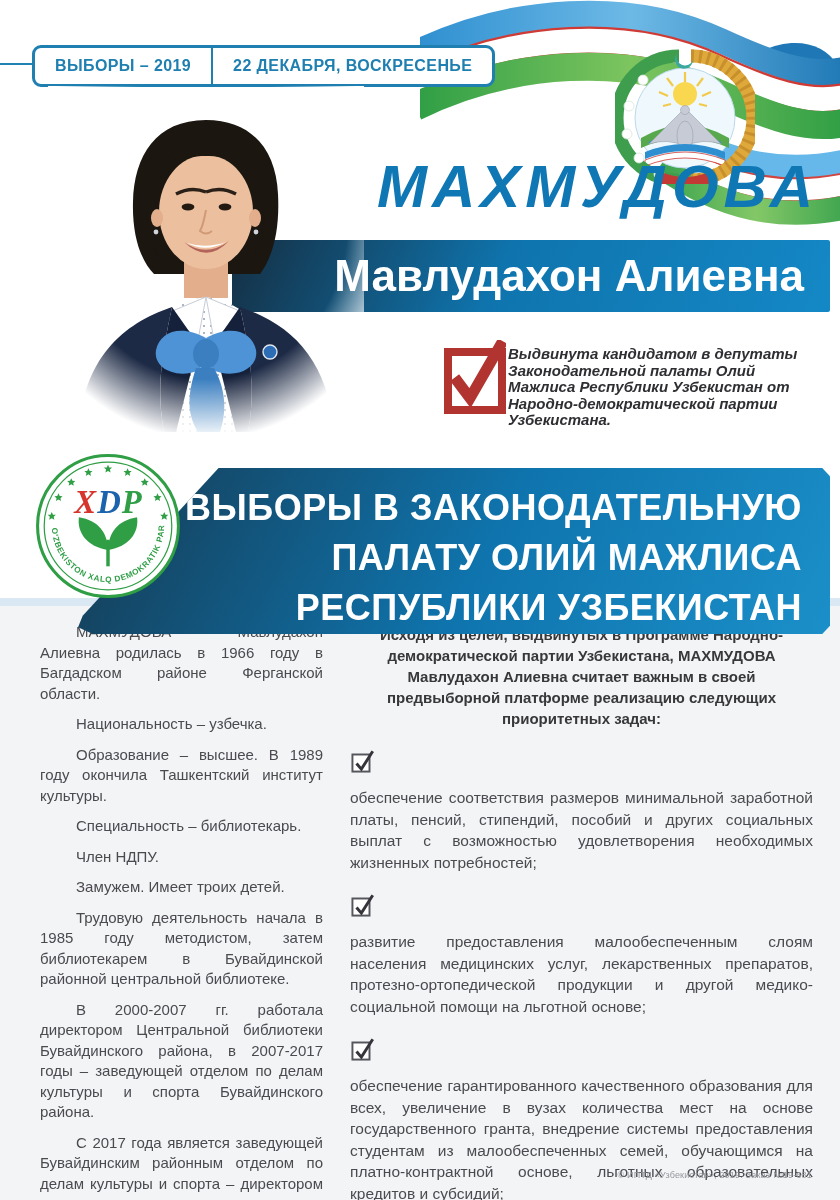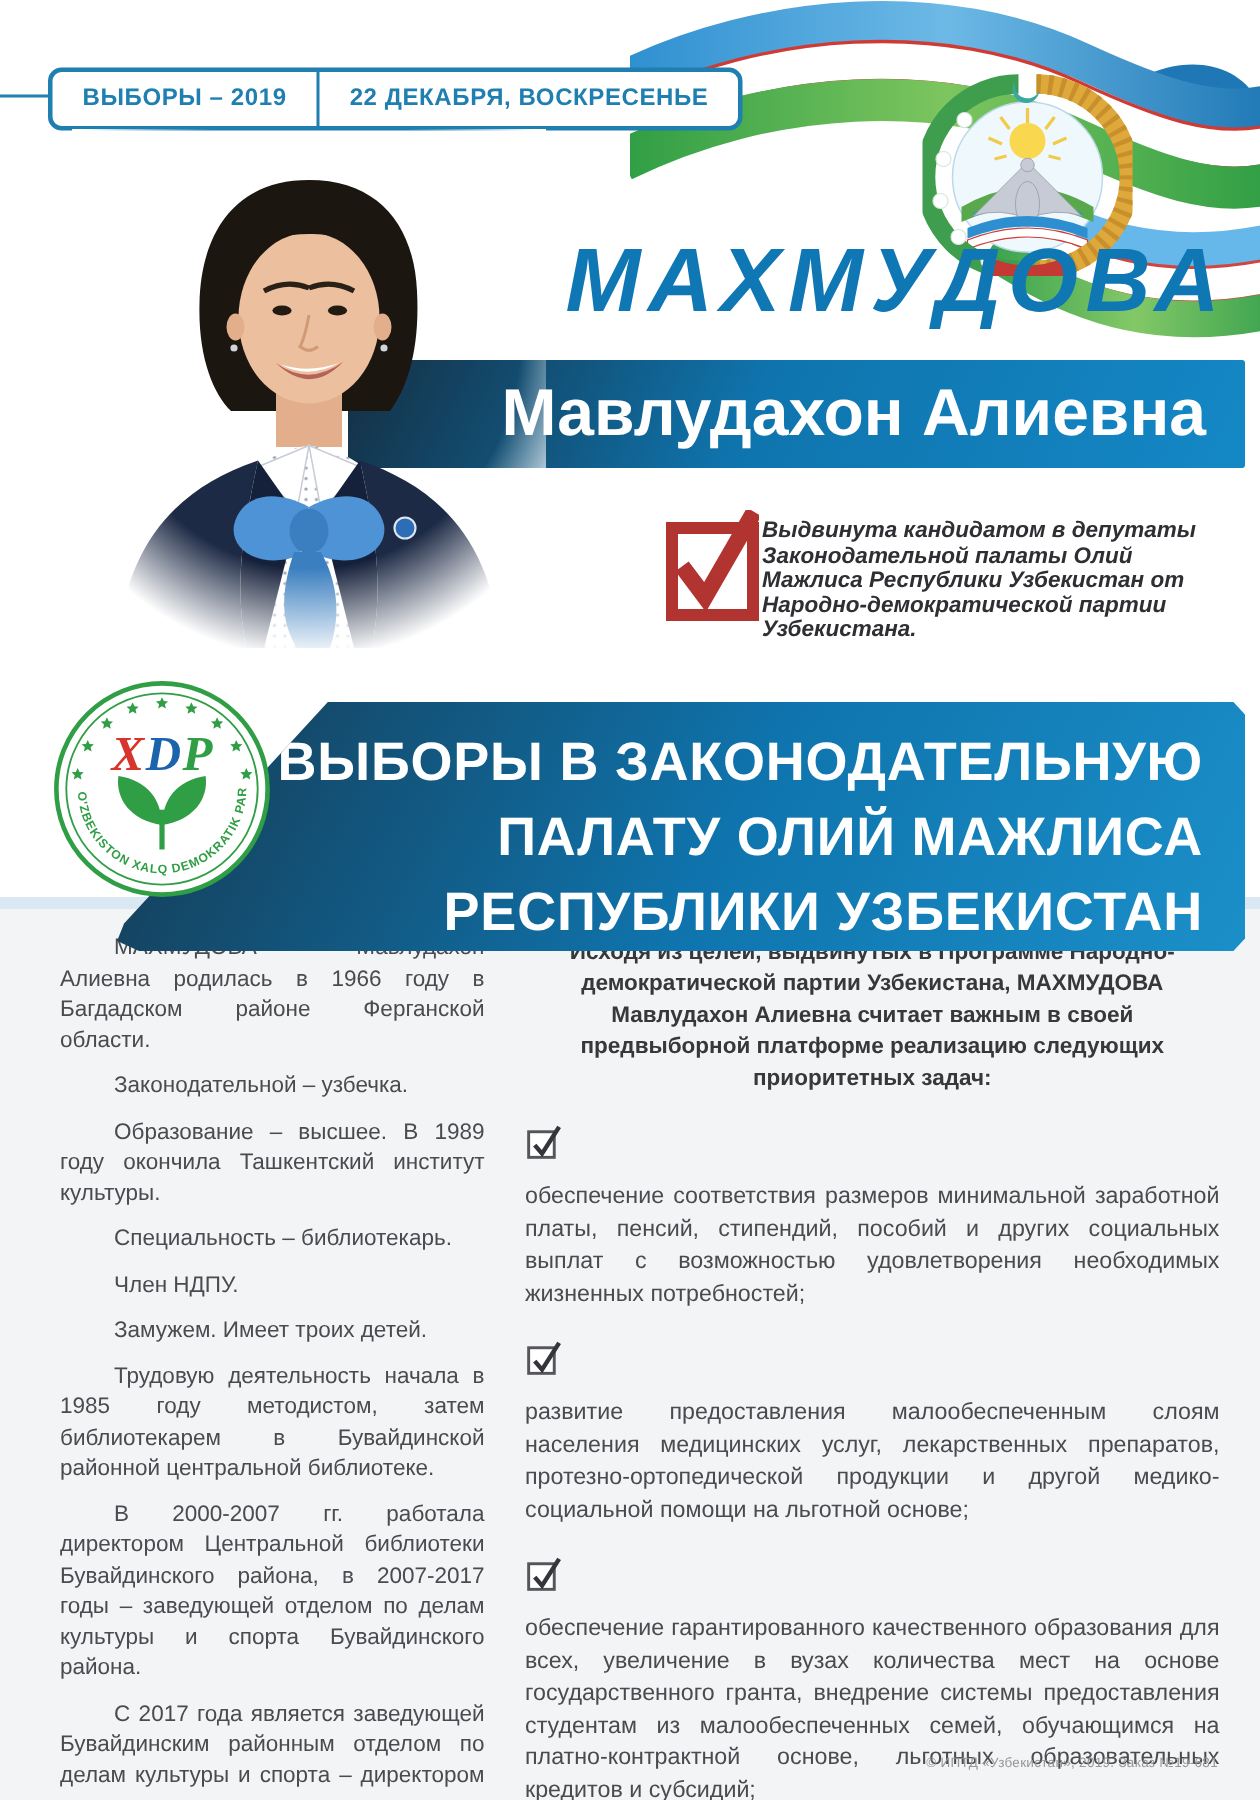--- a/index.html
+++ b/index.html
@@ -287,21 +287,21 @@
   <div class="big-banner">
 
   <div class="banner-line">ВЫБОРЫ В ЗАКОНОДАТЕЛЬНУЮ</div>
       <div class="banner-line">ПАЛАТУ ОЛИЙ МАЖЛИСА</div>
       <div class="banner-line">РЕСПУБЛИКИ УЗБЕКИСТАН</div>
     </div>
 
   <div class="bio-col">
 
   <p>МАХМУДОВА Мавлудахон Алиевна родилась в 1966 году в Багдадском районе Ферганской области.</p>
-      <p>Законодательной – узбечка.</p>
+      <p>Национальность – узбечка.</p>
       <p>Образование – высшее. В 1989 году окончила Ташкентский институт культуры.</p>
       <p>Специальность – библиотекарь.</p>
       <p>Член НДПУ.</p>
       <p>Замужем. Имеет троих детей.</p>
       <p>Трудовую деятельность начала в 1985 году методистом, затем библиотекарем в Бувайдинской районной центральной библиотеке.</p>
       <p>В 2000-2007 гг. работала директором Центральной библиотеки Бувайдинского района, в 2007-2017 годы – заведующей отделом по делам культуры и спорта Бувайдинского района.</p>
       <p>С 2017 года является заведующей Бувайдинским районным отделом по делам культуры и спорта – директором центра культуры и отдыха населения.</p>
     </div>
 
   <div class="platform-col">

